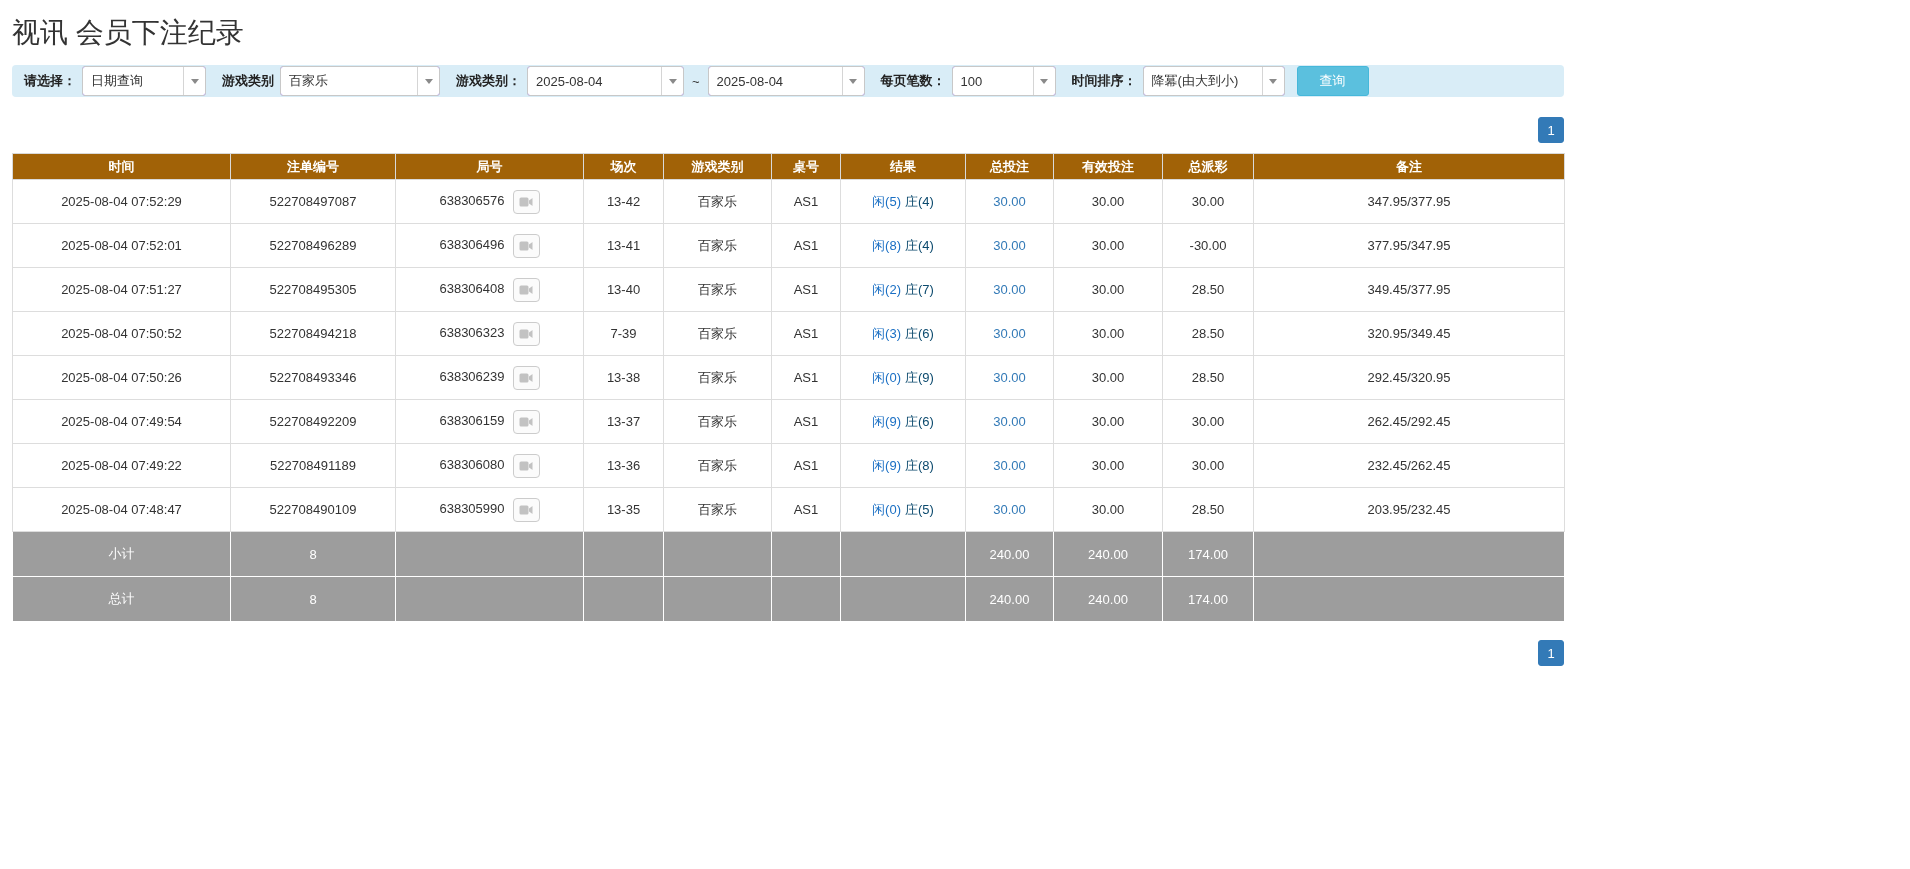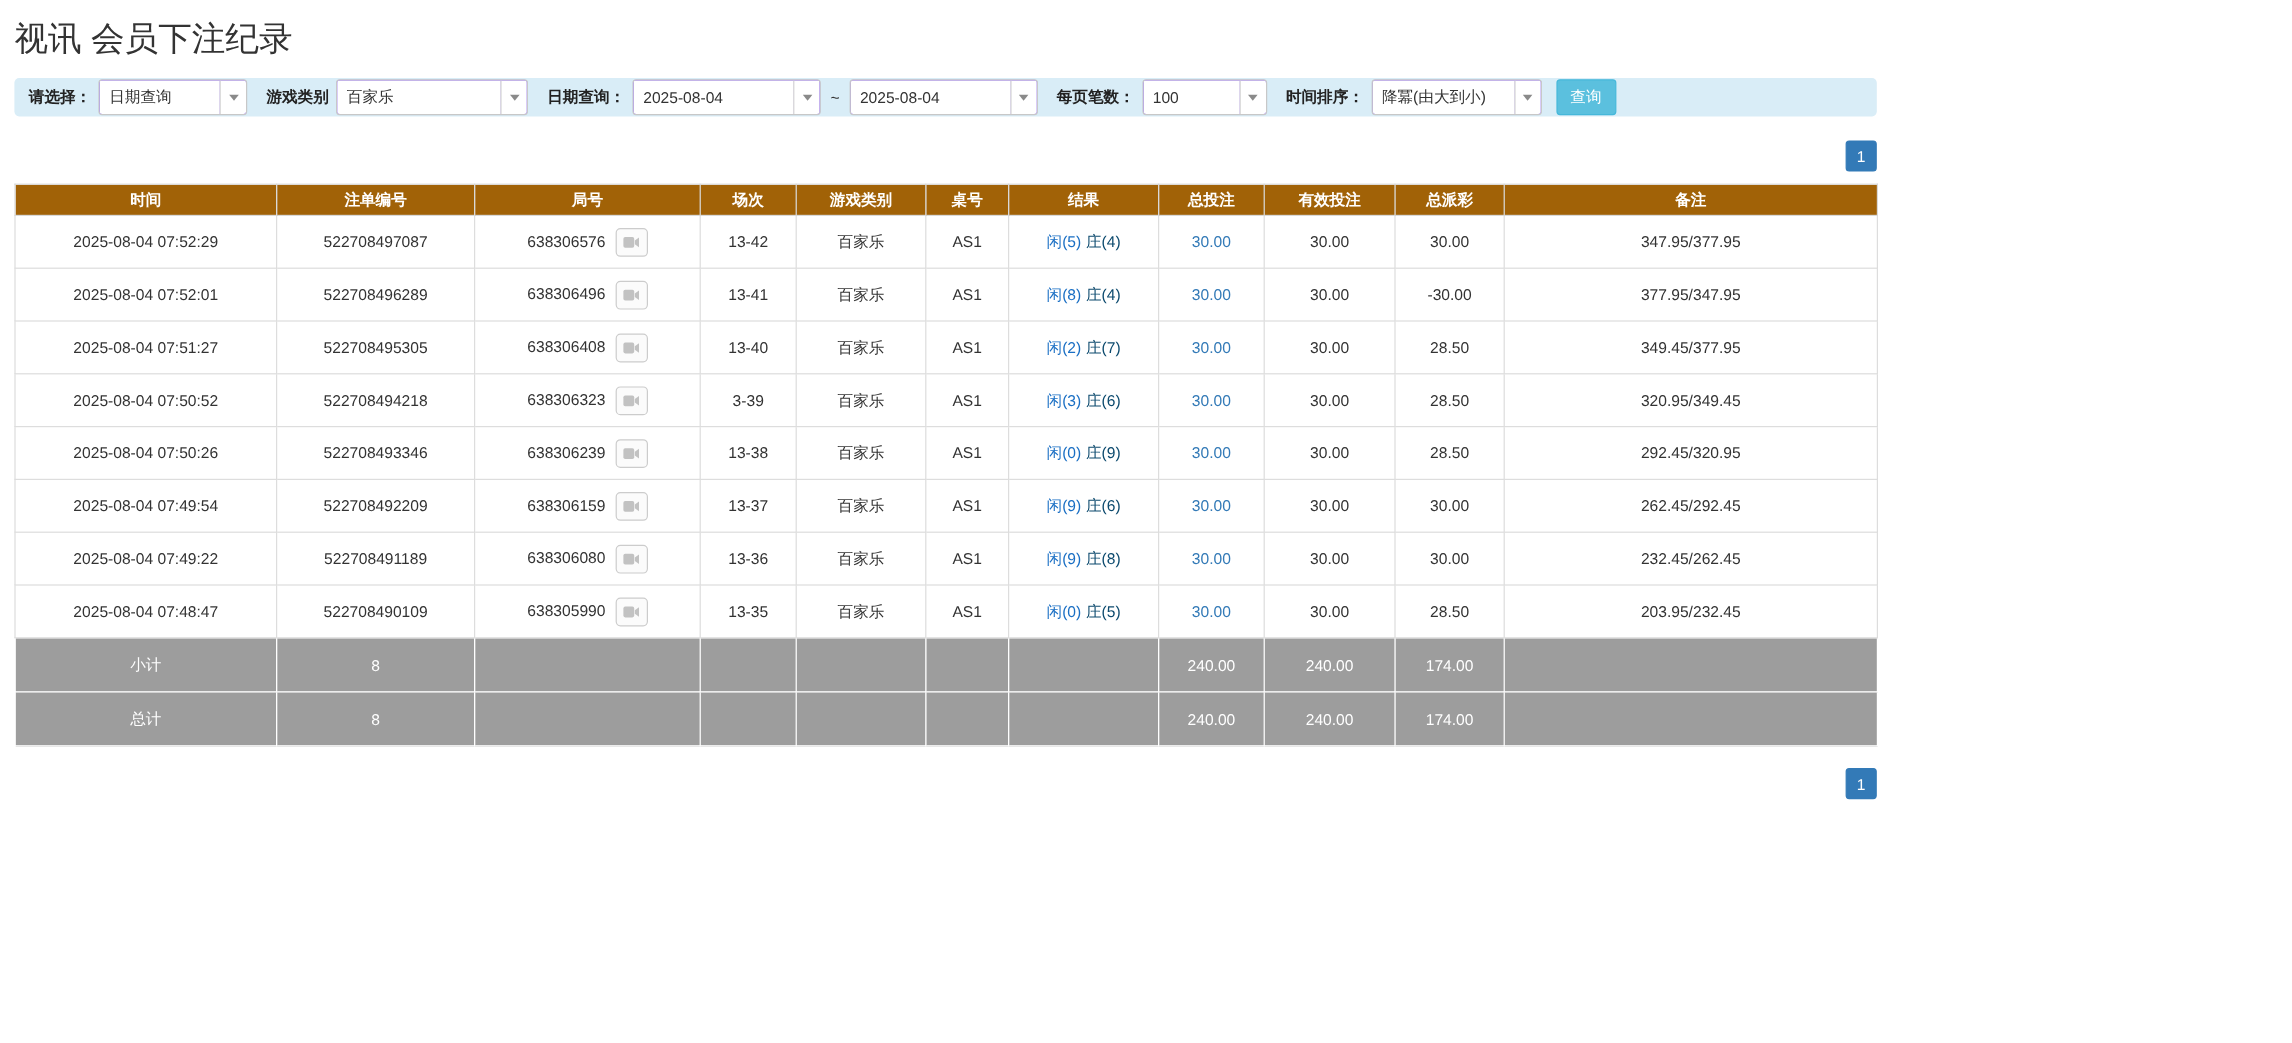--- a/index.html
+++ b/index.html
@@ -70,21 +70,21 @@
   .caret {
     width: 0; height: 0;
     border-left: 4px solid transparent;
     border-right: 4px solid transparent;
     border-top: 5px solid #8a8a8a;
   }
   .tilde { margin: 0 8px; color: #333; }
   .search-btn {
     height: 30px;
     margin-left: 12px;
-    padding: 0 11px;
+    padding: 0 22px;
     background: #5bc0de;
     border: 1px solid #46b8da;
     color: #fff;
     font-size: 13px;
     border-radius: 3px;
     cursor: pointer;
     font-family: inherit;
   }
 
   
@@ -187,21 +187,21 @@
     </div>
 
     <span class="flabel">游戏类别</span>
     <div class="combo">
       <input class="combo-input w-game" readonly="" value="百家乐" style="">
       <span class="combo-arrow">
           <i class="caret"></i>
         </span>
     </div>
 
-    <span class="flabel">日期查询：</span>
+    <span class="flabel">游戏类别：</span>
     <div class="combo">
       <input class="combo-input w-date" readonly="" value="2025-08-04" style="">
       <span class="combo-arrow">
           <i class="caret"></i>
         </span>
     </div>
     <span class="tilde">~</span>
     <div class="combo">
       <input class="combo-input w-date" readonly="" value="2025-08-04" style="">
       <span class="combo-arrow">
@@ -319,21 +319,21 @@
         </tr>
         <tr>
           <td>2025-08-04 07:50:52</td>
           <td>522708494218</td>
           <td><span>638306323</span><button class="media-btn">
               <svg width="14" height="12" viewBox="0 0 14 12">
                 <rect x="0.5" y="1.5" width="9" height="9" rx="1.5" fill="#c2c2c2"></rect>
                 <path d="M10 4.5 L13.5 2 V10 L10 7.5 Z" fill="#c2c2c2"></path>
               </svg>
             </button></td>
-          <td>3-39</td>
+          <td>7-39</td>
           <td>百家乐</td>
           <td>AS1</td>
           <td><span class="player">闲(3)</span><span class="banker">庄(6)</span></td>
           <td><a class="bet-link">30.00</a></td>
           <td>30.00</td>
           <td>28.50</td>
           <td>320.95/349.45</td>
         </tr>
         <tr>
           <td>2025-08-04 07:50:26</td>

